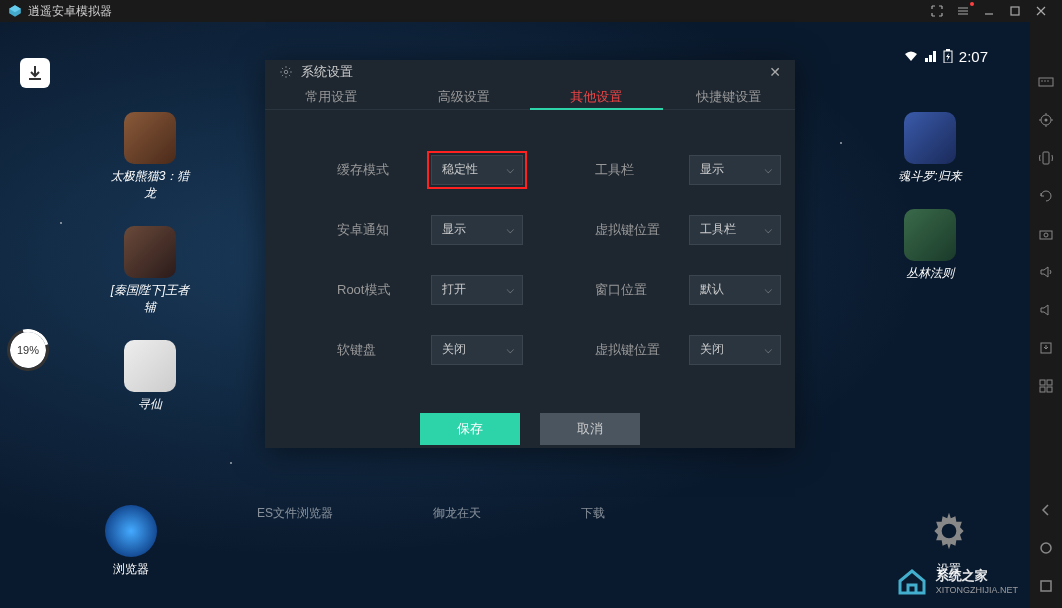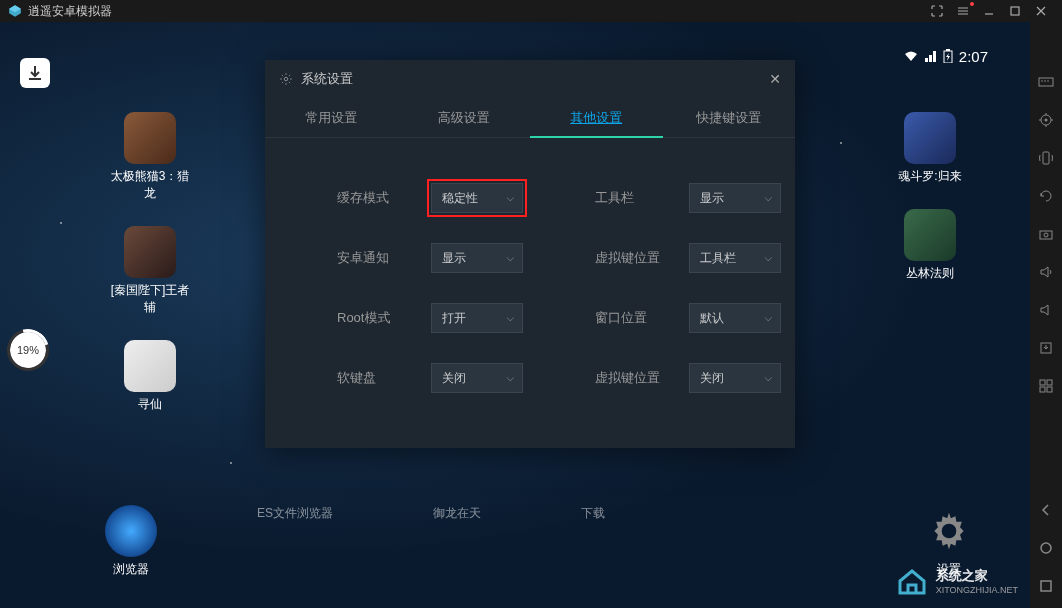--- a/index.html
+++ b/index.html
@@ -17,21 +17,21 @@
     .main-area { position: relative; width: 1030px; height: 586px; background: radial-gradient(ellipse at 30% 40%, #1a3a5a 0%, #0a1a2e 60%); }
     
     
     .right-toolbar { position: absolute; right: 0; top: 22px; width: 32px; height: 586px; background: #1a1a1a; display: flex; flex-direction: column; align-items: center; padding-top: 50px; gap: 18px; }
     .toolbar-icon { width: 20px; height: 20px; color: #888; cursor: pointer; display: flex; align-items: center; justify-content: center; }
     
     
     .status-bar { position: absolute; top: 22px; right: 32px; height: 24px; display: flex; align-items: center; gap: 6px; padding-right: 10px; color: #fff; font-size: 15px; }
     
     
-    .desktop-col { position: absolute; display: flex; flex-direction: column; gap: 24px; width: 90px; align-items: center; }
+    .desktop-col { position: absolute; display: flex; flex-direction: column; gap: 24px; width: 90px; align-items: center; font-style: italic; }
     .desktop-col.left { left: 105px; top: 90px; }
     .desktop-col.right { right: 55px; top: 90px; }
     .app-icon { display: flex; flex-direction: column; align-items: center; gap: 4px; color: #fff; font-size: 12px; text-align: center; cursor: pointer; }
     .app-icon-img { width: 52px; height: 52px; border-radius: 10px; background: linear-gradient(135deg, #555, #333); }
     .settings-gear { width: 52px; height: 52px; display: flex; align-items: center; justify-content: center; }
     
     
     .dl-icon { position: absolute; top: 36px; left: 20px; width: 30px; height: 30px; background: #fff; border-radius: 6px; display: flex; align-items: center; justify-content: center; }
     
     
@@ -39,21 +39,21 @@
     .progress-circle::before { content: ''; position: absolute; inset: -3px; border-radius: 50%; border: 3px solid #333; border-top-color: #fff; transform: rotate(30deg); }
     
     
     .dialog { position: absolute; left: 265px; top: 38px; width: 530px; height: 388px; background: #1e2730; box-shadow: 0 4px 30px rgba(0,0,0,0.5); display: flex; flex-direction: column; }
     .dialog-header { height: 38px; display: flex; align-items: center; padding: 0 14px; color: #ccc; font-size: 13px; }
     .dialog-header-spacer { flex: 1; }
     .dialog-close { cursor: pointer; color: #aaa; font-size: 14px; }
     
     .tabs { height: 40px; display: flex; border-bottom: 1px solid #2a3540; }
     .tab { flex: 1; display: flex; align-items: center; justify-content: center; color: #999; font-size: 13px; cursor: pointer; position: relative; }
-    .tab.active { color: #0ea5e9; text-decoration: underline; }
+    .tab.active { color: #ef4444; }
     .tab.active::after { content: ''; position: absolute; bottom: -1px; left: 0; right: 0; height: 2px; background: #2dd4aa; }
     
     .dialog-body { flex: 1; padding: 30px 40px; }
     .form-row { display: flex; align-items: center; height: 60px; gap: 40px; }
     .form-group { display: flex; align-items: center; gap: 28px; width: 220px; margin-left: 32px; }
     .form-label { color: #999; font-size: 13px; width: 66px; text-align: left; }
     .select-box { width: 92px; height: 30px; background: #2a3540; border: 1px solid #3a4550; display: flex; align-items: center; padding: 0 10px; color: #ccc; font-size: 12px; cursor: pointer; position: relative; }
     .select-box.highlighted { outline: 2px solid #ff2020; outline-offset: 2px; }
     .select-arrow { position: absolute; right: 8px; color: #888; font-size: 10px; }
     
@@ -269,20 +269,24 @@
         </div>
         <div class="form-group">
           <span class="form-label">虚拟键位置</span>
           <div class="select-box">
               <span>关闭</span>
               <span class="select-arrow">⌵</span>
             </div>
         </div>
       </div>
     </div>
+    <div class="dialog-footer">
+      <button class="btn btn-primary">保存</button>
+      <button class="btn btn-secondary">取消</button>
+    </div>
   </div>
 
   <div class="watermark">
     <svg width="36" height="36" viewBox="0 0 36 36">
         <path d="M6,18 L18,8 L30,18 L30,30 L6,30 Z M14,30 L14,22 L22,22 L22,30" fill="none" stroke="#4ac0e0" stroke-width="3"></path>
       </svg>
     <div>
       <div style="font-weight:bold">系统之家</div>
       <div class="watermark-sub">XITONGZHIJIA.NET</div>
     </div>

